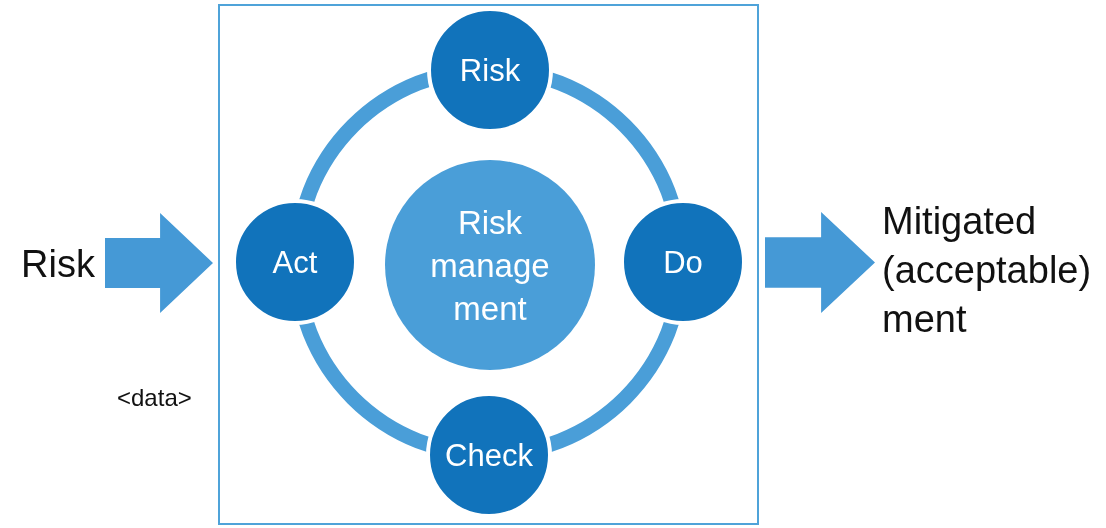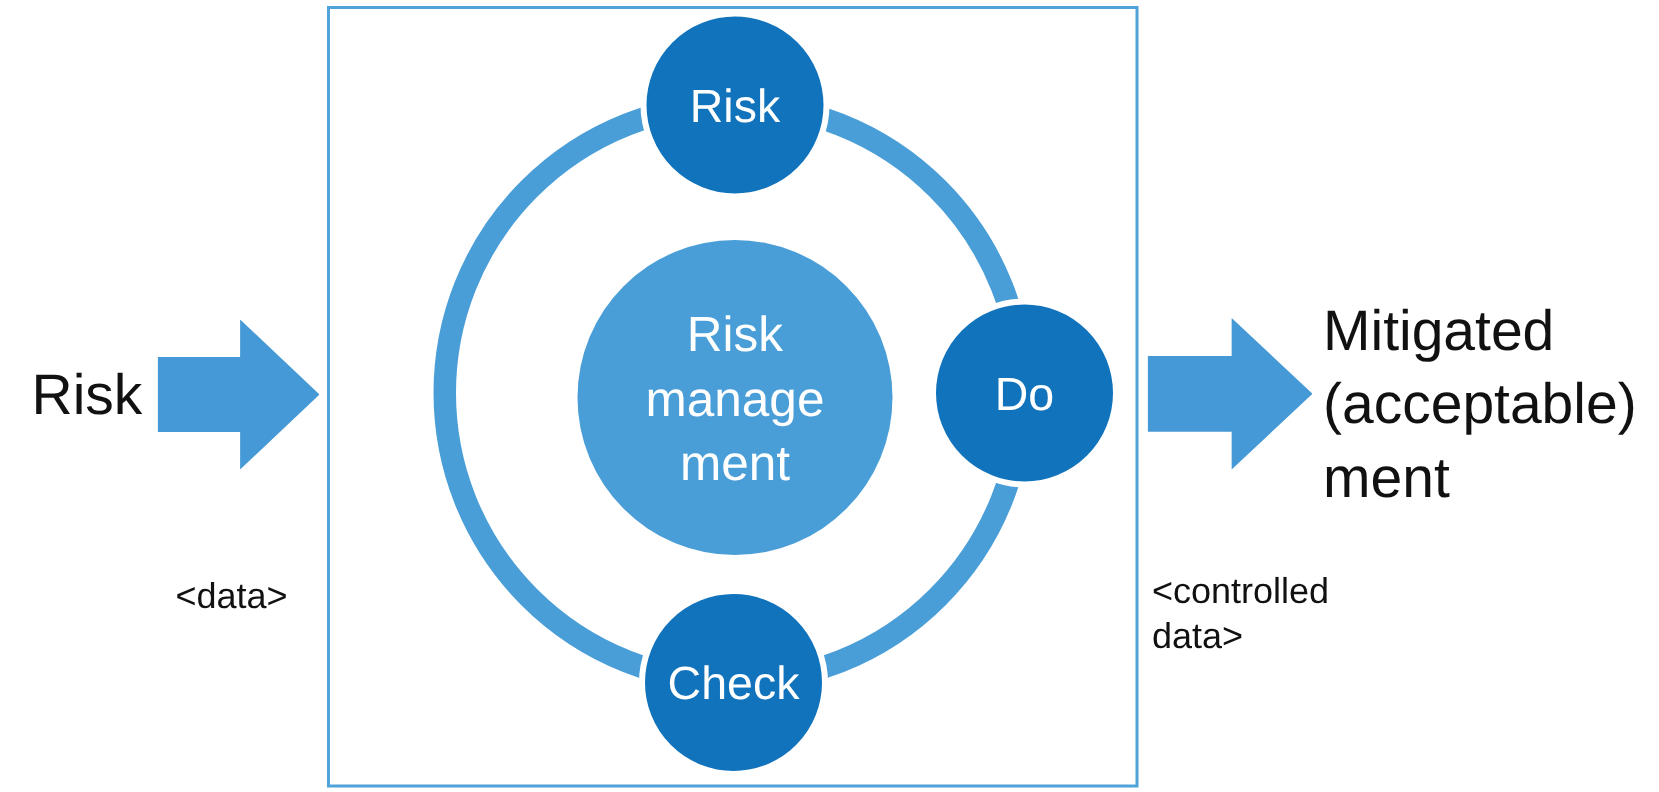--- a/index.html
+++ b/index.html
@@ -134,23 +134,24 @@
   </div>
 
   <div class="node node-check">
     <span>Check</span>
   </div>
 
   <div class="node node-do">
     <span>Do</span>
   </div>
 
+  <div class="node node-act">
+    <span>Act</span>
+  </div>
 
   <div class="arrow arrow-out"></div>
 
   <div class="big-label label-mitigated">Mitigated
 (acceptable)
 ment</div>
 
-  <div class="annotation annot-controlled">&lt;controlled
-data&gt;</div>
 
 </div>
 
 </body></html>

